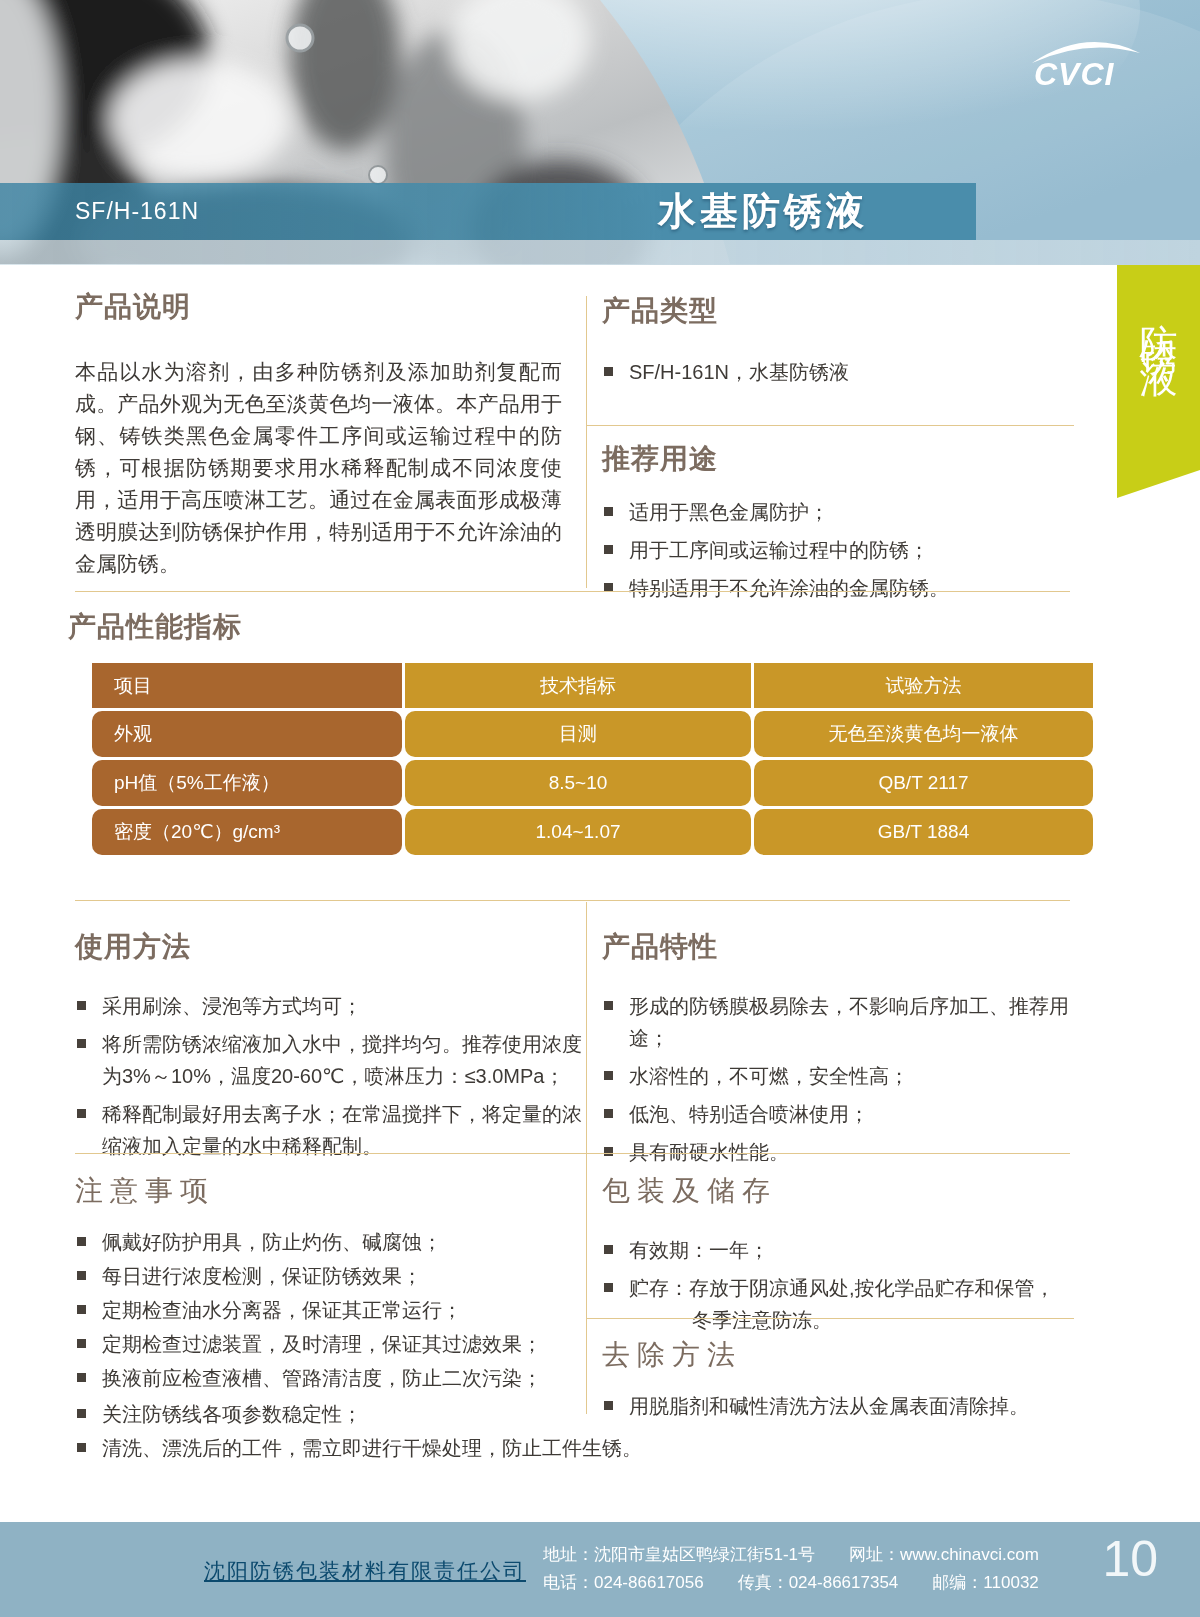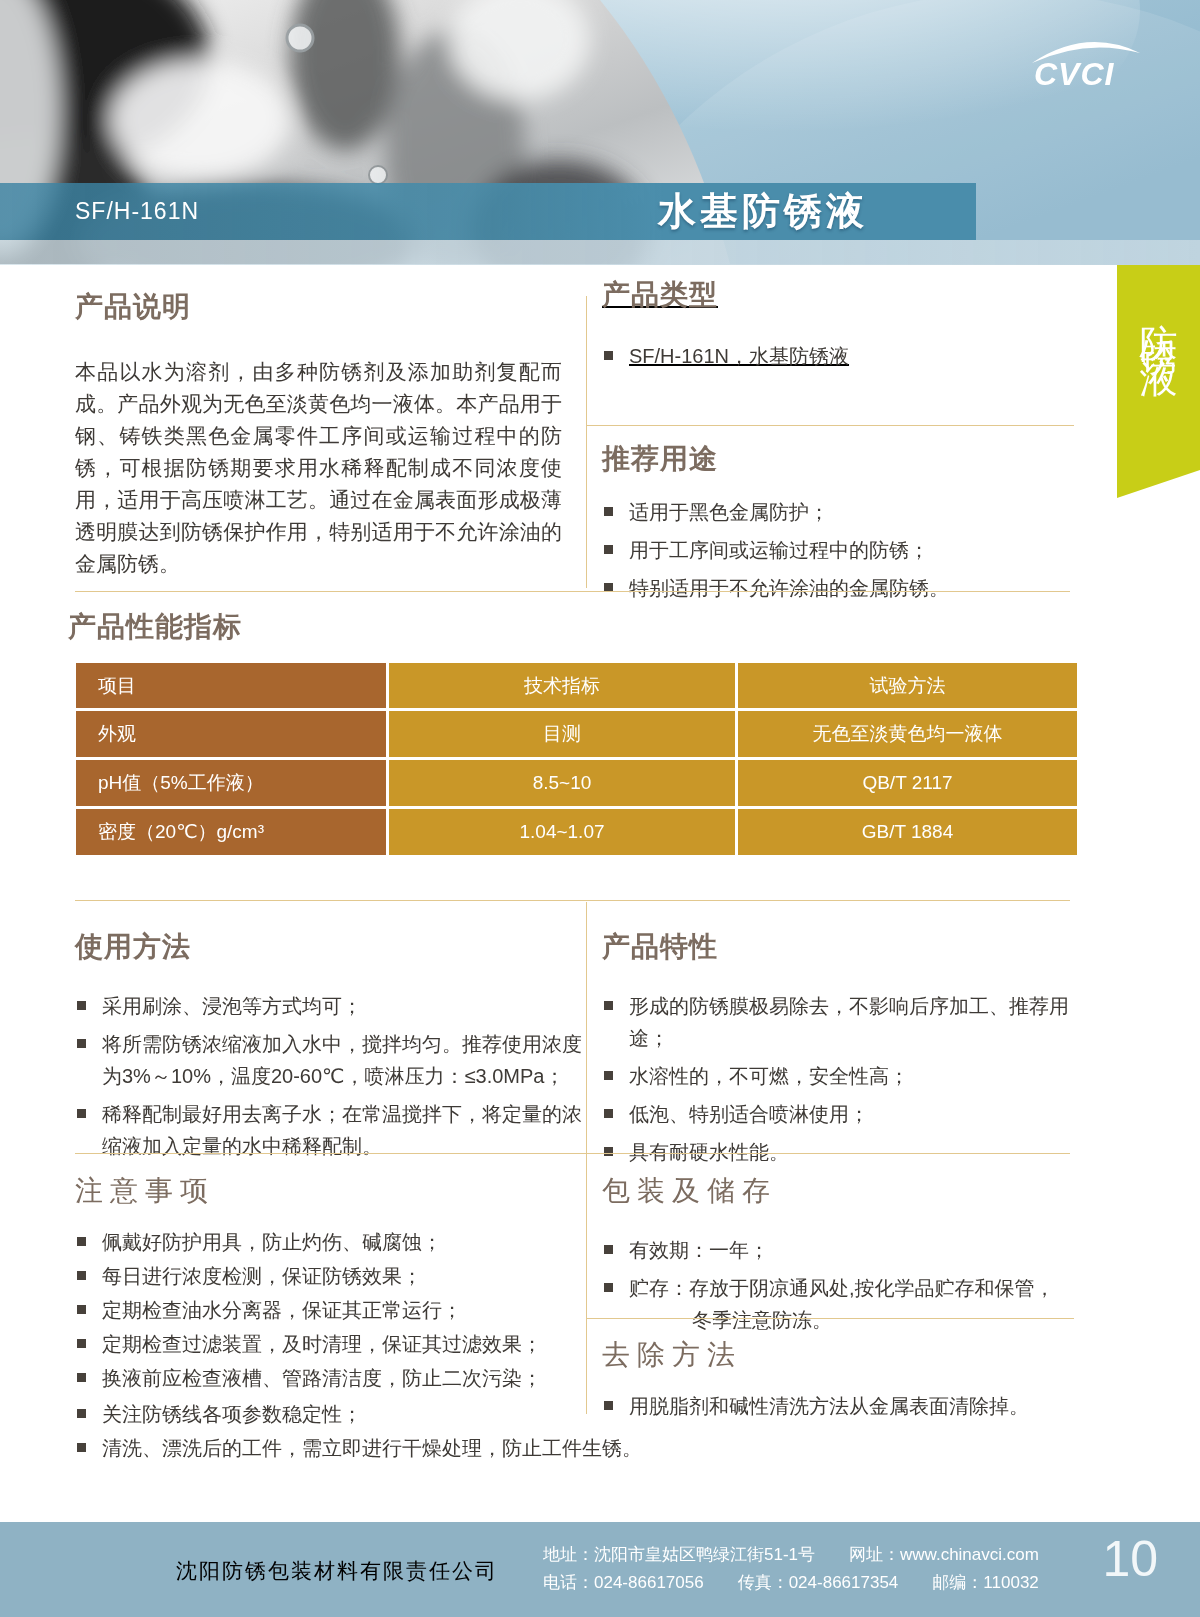--- a/index.html
+++ b/index.html
@@ -42,32 +42,32 @@
   ul.bul{list-style:none;margin:26px 0 0;padding:0;font-size:20px;color:#3e3a36;}
   ul.bul li{position:relative;padding-left:27px;line-height:32px;margin-bottom:6px;}
   ul.bul li::before{content:"";position:absolute;left:2px;top:11px;width:9px;height:9px;background:#47413b;}
   ul.bul li.cont{padding-left:90px;}
   ul.bul li.cont::before{display:none;}
   ul.bul li.nowrap{white-space:nowrap;}
   .hdiv{position:absolute;height:1px;background:#e2c88f;}
   .vdiv{position:absolute;width:1px;background:#e2c88f;}
   
   .spec-table{
-    position:absolute;left:76px;top:663px;width:998px;
+    position:absolute;left:92px;top:663px;width:998px;
     display:grid;grid-template-columns:310px 346px 339px;gap:3px;
   }
   .spec-table .cell{
     color:#ffffff;font-size:19px;display:flex;align-items:center;justify-content:center;height:45px;
     background:#c99728;
   }
   .spec-table .cell.c1{background:#a8662e;justify-content:flex-start;padding-left:22px;}
-  .spec-table .cell.r{height:46px;}
+  .spec-table .cell.r{height:46px;border-radius:10px;}
   
   .footer{position:absolute;left:0;top:1522px;width:1200px;height:95px;background:#8fb2c4;}
-  .footer .company{position:absolute;left:176px;top:35px;font-size:21px;color:#000000;letter-spacing:2px;}
+  .footer .company{position:absolute;left:204px;top:35px;font-size:21px;color:#0c4a6e;letter-spacing:2px;text-decoration:underline;}
   .footer .contact{position:absolute;left:543px;top:19px;font-size:17px;line-height:28px;color:#ffffff;}
   .footer .pageno{position:absolute;right:42px;top:8px;font-size:50px;font-weight:300;color:#f2f7f9;}
 </style>
 </head>
 <body>
 
 <div class="page">
 
   <div class="hero">
     <svg width="1200" height="264" viewBox="0 0 1200 264">
@@ -133,21 +133,21 @@
     <span>防锈液</span>
   </div>
 
   <section style="left:75px;top:288px;width:487px;">
     <h2>产品说明</h2>
     <p class="body-p">本品以水为溶剂，由多种防锈剂及添加助剂复配而成。产品外观为无色至淡黄色均一液体。本产品用于钢、铸铁类黑色金属零件工序间或运输过程中的防锈，可根据防锈期要求用水稀释配制成不同浓度使用，适用于高压喷淋工艺。通过在金属表面形成极薄透明膜达到防锈保护作用，特别适用于不允许涂油的金属防锈。</p>
   </section>
 
   <div class="vdiv" style="left:586px;top:296px;height:292px;"></div>
 
-  <section style="left:602px;top:276px;width:472px;text-decoration:underline;">
+  <section style="left:602px;top:292px;width:472px;">
     <h2>产品类型</h2>
     <ul class="bul">
       <li>SF/H-161N，水基防锈液</li>
     </ul>
   </section>
 
   <div class="hdiv" style="left:586px;top:425px;width:488px;"></div>
 
   <section style="left:602px;top:440px;width:472px;">
     <h2>推荐用途</h2>

